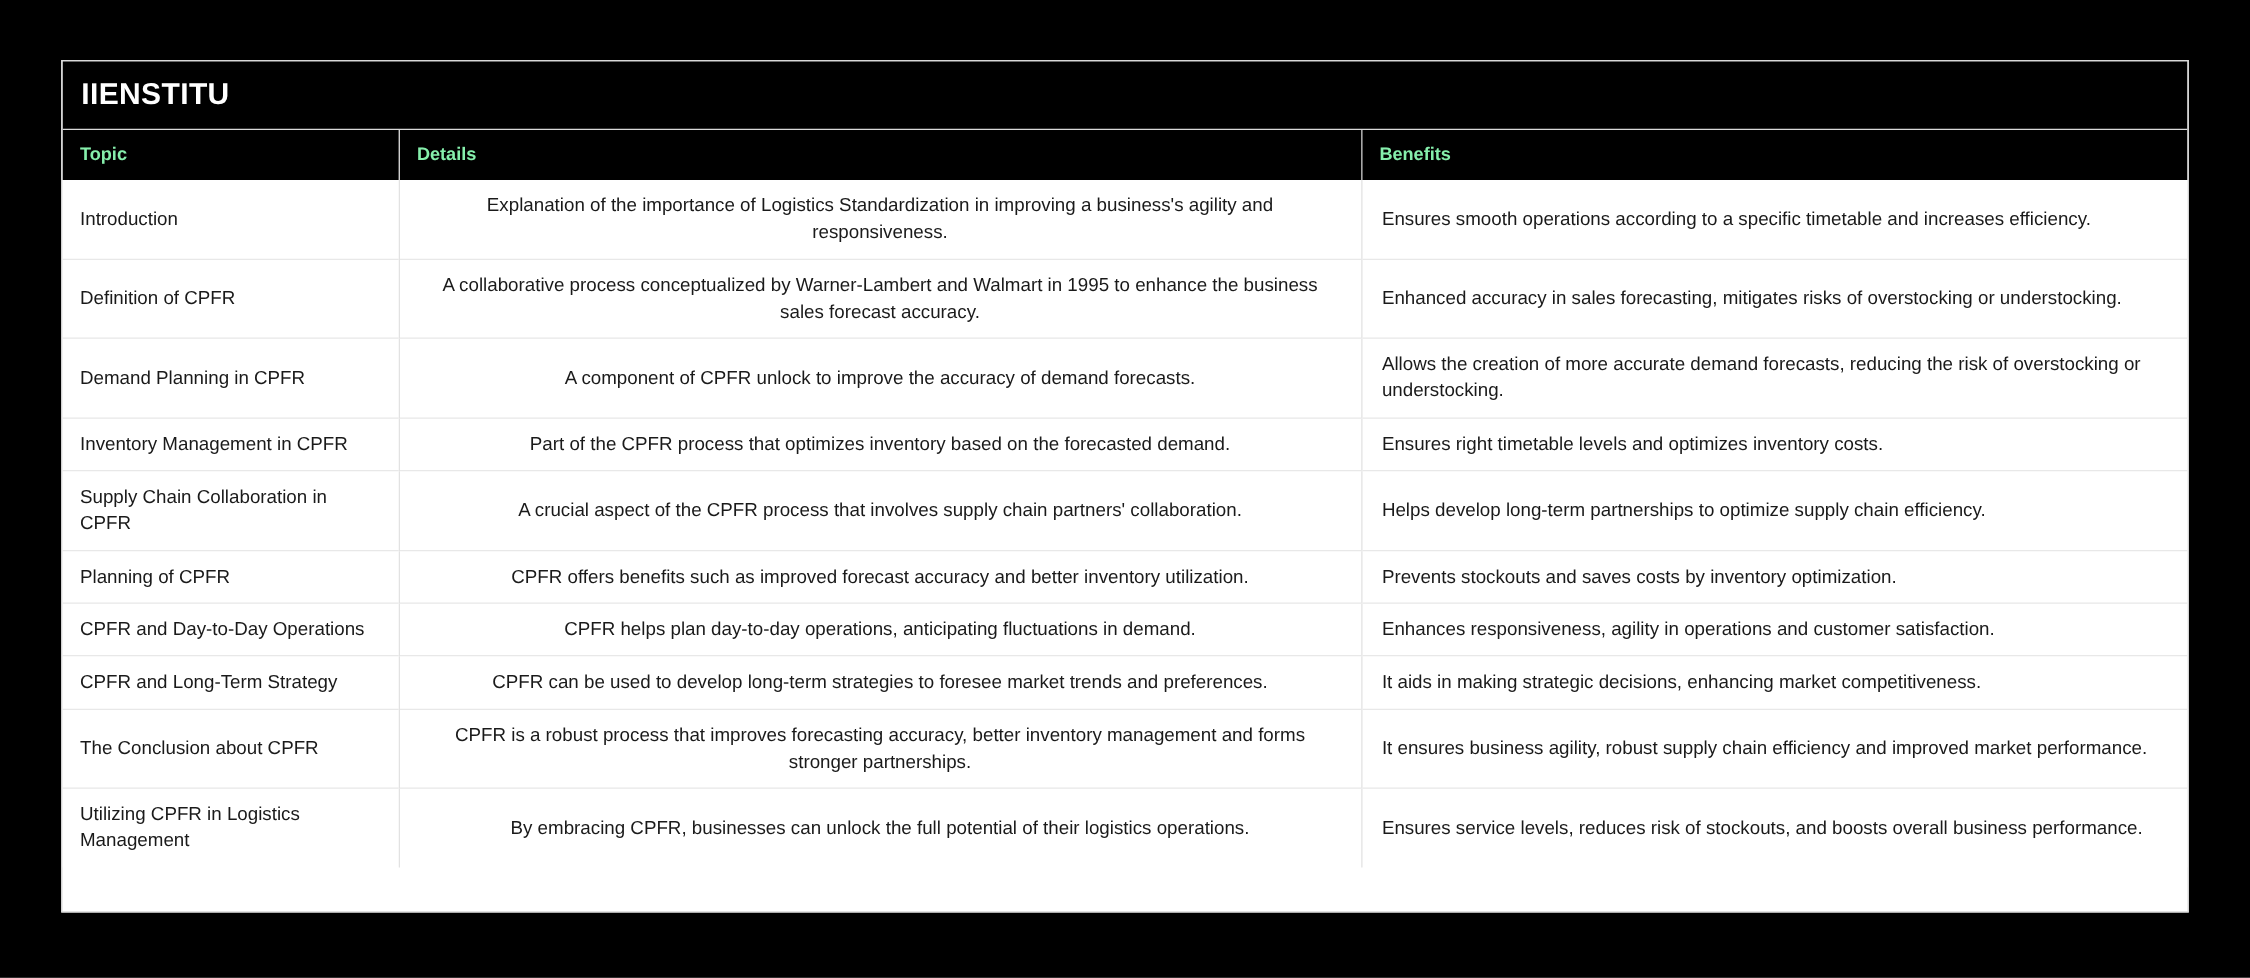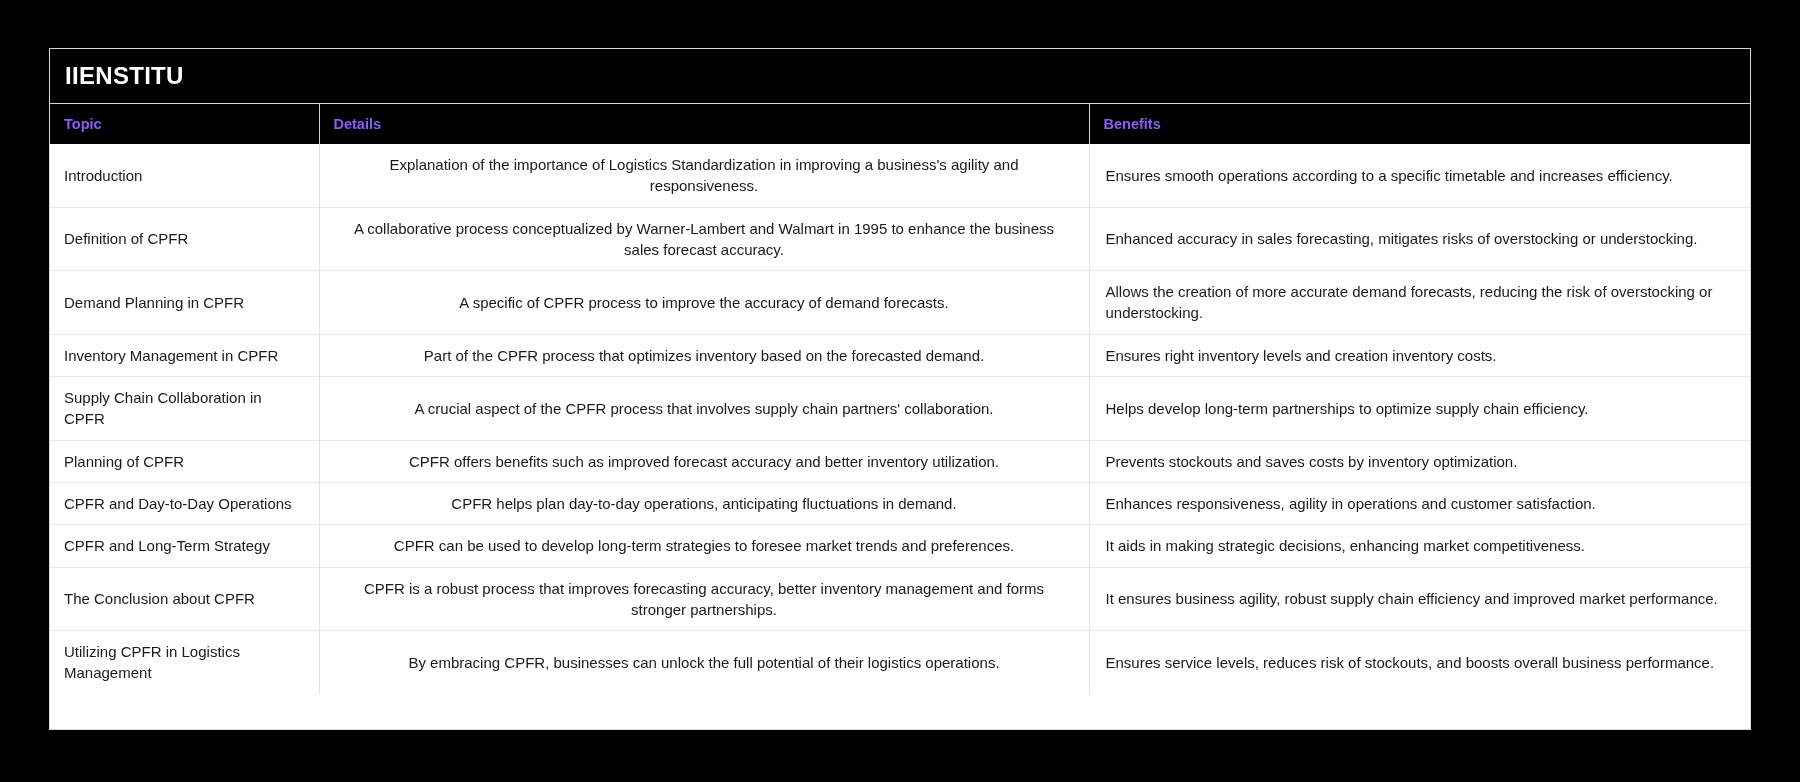--- a/index.html
+++ b/index.html
@@ -50,21 +50,21 @@
     border-collapse: collapse;
     table-layout: fixed;
     width: 1700px;
   }
   table.data-table col.c-topic   { width: 269px; }
   table.data-table col.c-details { width: 770px; }
   table.data-table col.c-benefits{ width: 661px; }
 
   thead th {
     background: #000000;
-    color: #8b5cf6;
+    color: #86efac;
     font-size: 14.5px;
     font-weight: bold;
     text-align: left;
     padding: 11px 0 11px 14px;
     border-right: 1px solid #cfcfcf;
     box-sizing: border-box;
     vertical-align: middle;
     height: 40px;
   }
   thead th:last-child { border-right: none; }
@@ -117,27 +117,27 @@
           <td class="details-cell">Explanation of the importance of Logistics Standardization in improving a business's agility and responsiveness.</td>
           <td class="benefits-cell">Ensures smooth operations according to a specific timetable and increases efficiency.</td>
         </tr>
         <tr>
           <td class="topic-cell">Definition of CPFR</td>
           <td class="details-cell">A collaborative process conceptualized by Warner-Lambert and Walmart in 1995 to enhance the business sales forecast accuracy.</td>
           <td class="benefits-cell">Enhanced accuracy in sales forecasting, mitigates risks of overstocking or understocking.</td>
         </tr>
         <tr>
           <td class="topic-cell">Demand Planning in CPFR</td>
-          <td class="details-cell">A specific of CPFR process to improve the accuracy of demand forecasts.</td>
+          <td class="details-cell">A component of CPFR unlock to improve the accuracy of demand forecasts.</td>
           <td class="benefits-cell">Allows the creation of more accurate demand forecasts, reducing the risk of overstocking or understocking.</td>
         </tr>
         <tr>
           <td class="topic-cell">Inventory Management in CPFR</td>
           <td class="details-cell">Part of the CPFR process that optimizes inventory based on the forecasted demand.</td>
-          <td class="benefits-cell">Ensures right inventory levels and creation inventory costs.</td>
+          <td class="benefits-cell">Ensures right timetable levels and optimizes inventory costs.</td>
         </tr>
         <tr>
           <td class="topic-cell">Supply Chain Collaboration in CPFR</td>
           <td class="details-cell">A crucial aspect of the CPFR process that involves supply chain partners' collaboration.</td>
           <td class="benefits-cell">Helps develop long-term partnerships to optimize supply chain efficiency.</td>
         </tr>
         <tr>
           <td class="topic-cell">Planning of CPFR</td>
           <td class="details-cell">CPFR offers benefits such as improved forecast accuracy and better inventory utilization.</td>
           <td class="benefits-cell">Prevents stockouts and saves costs by inventory optimization.</td>

